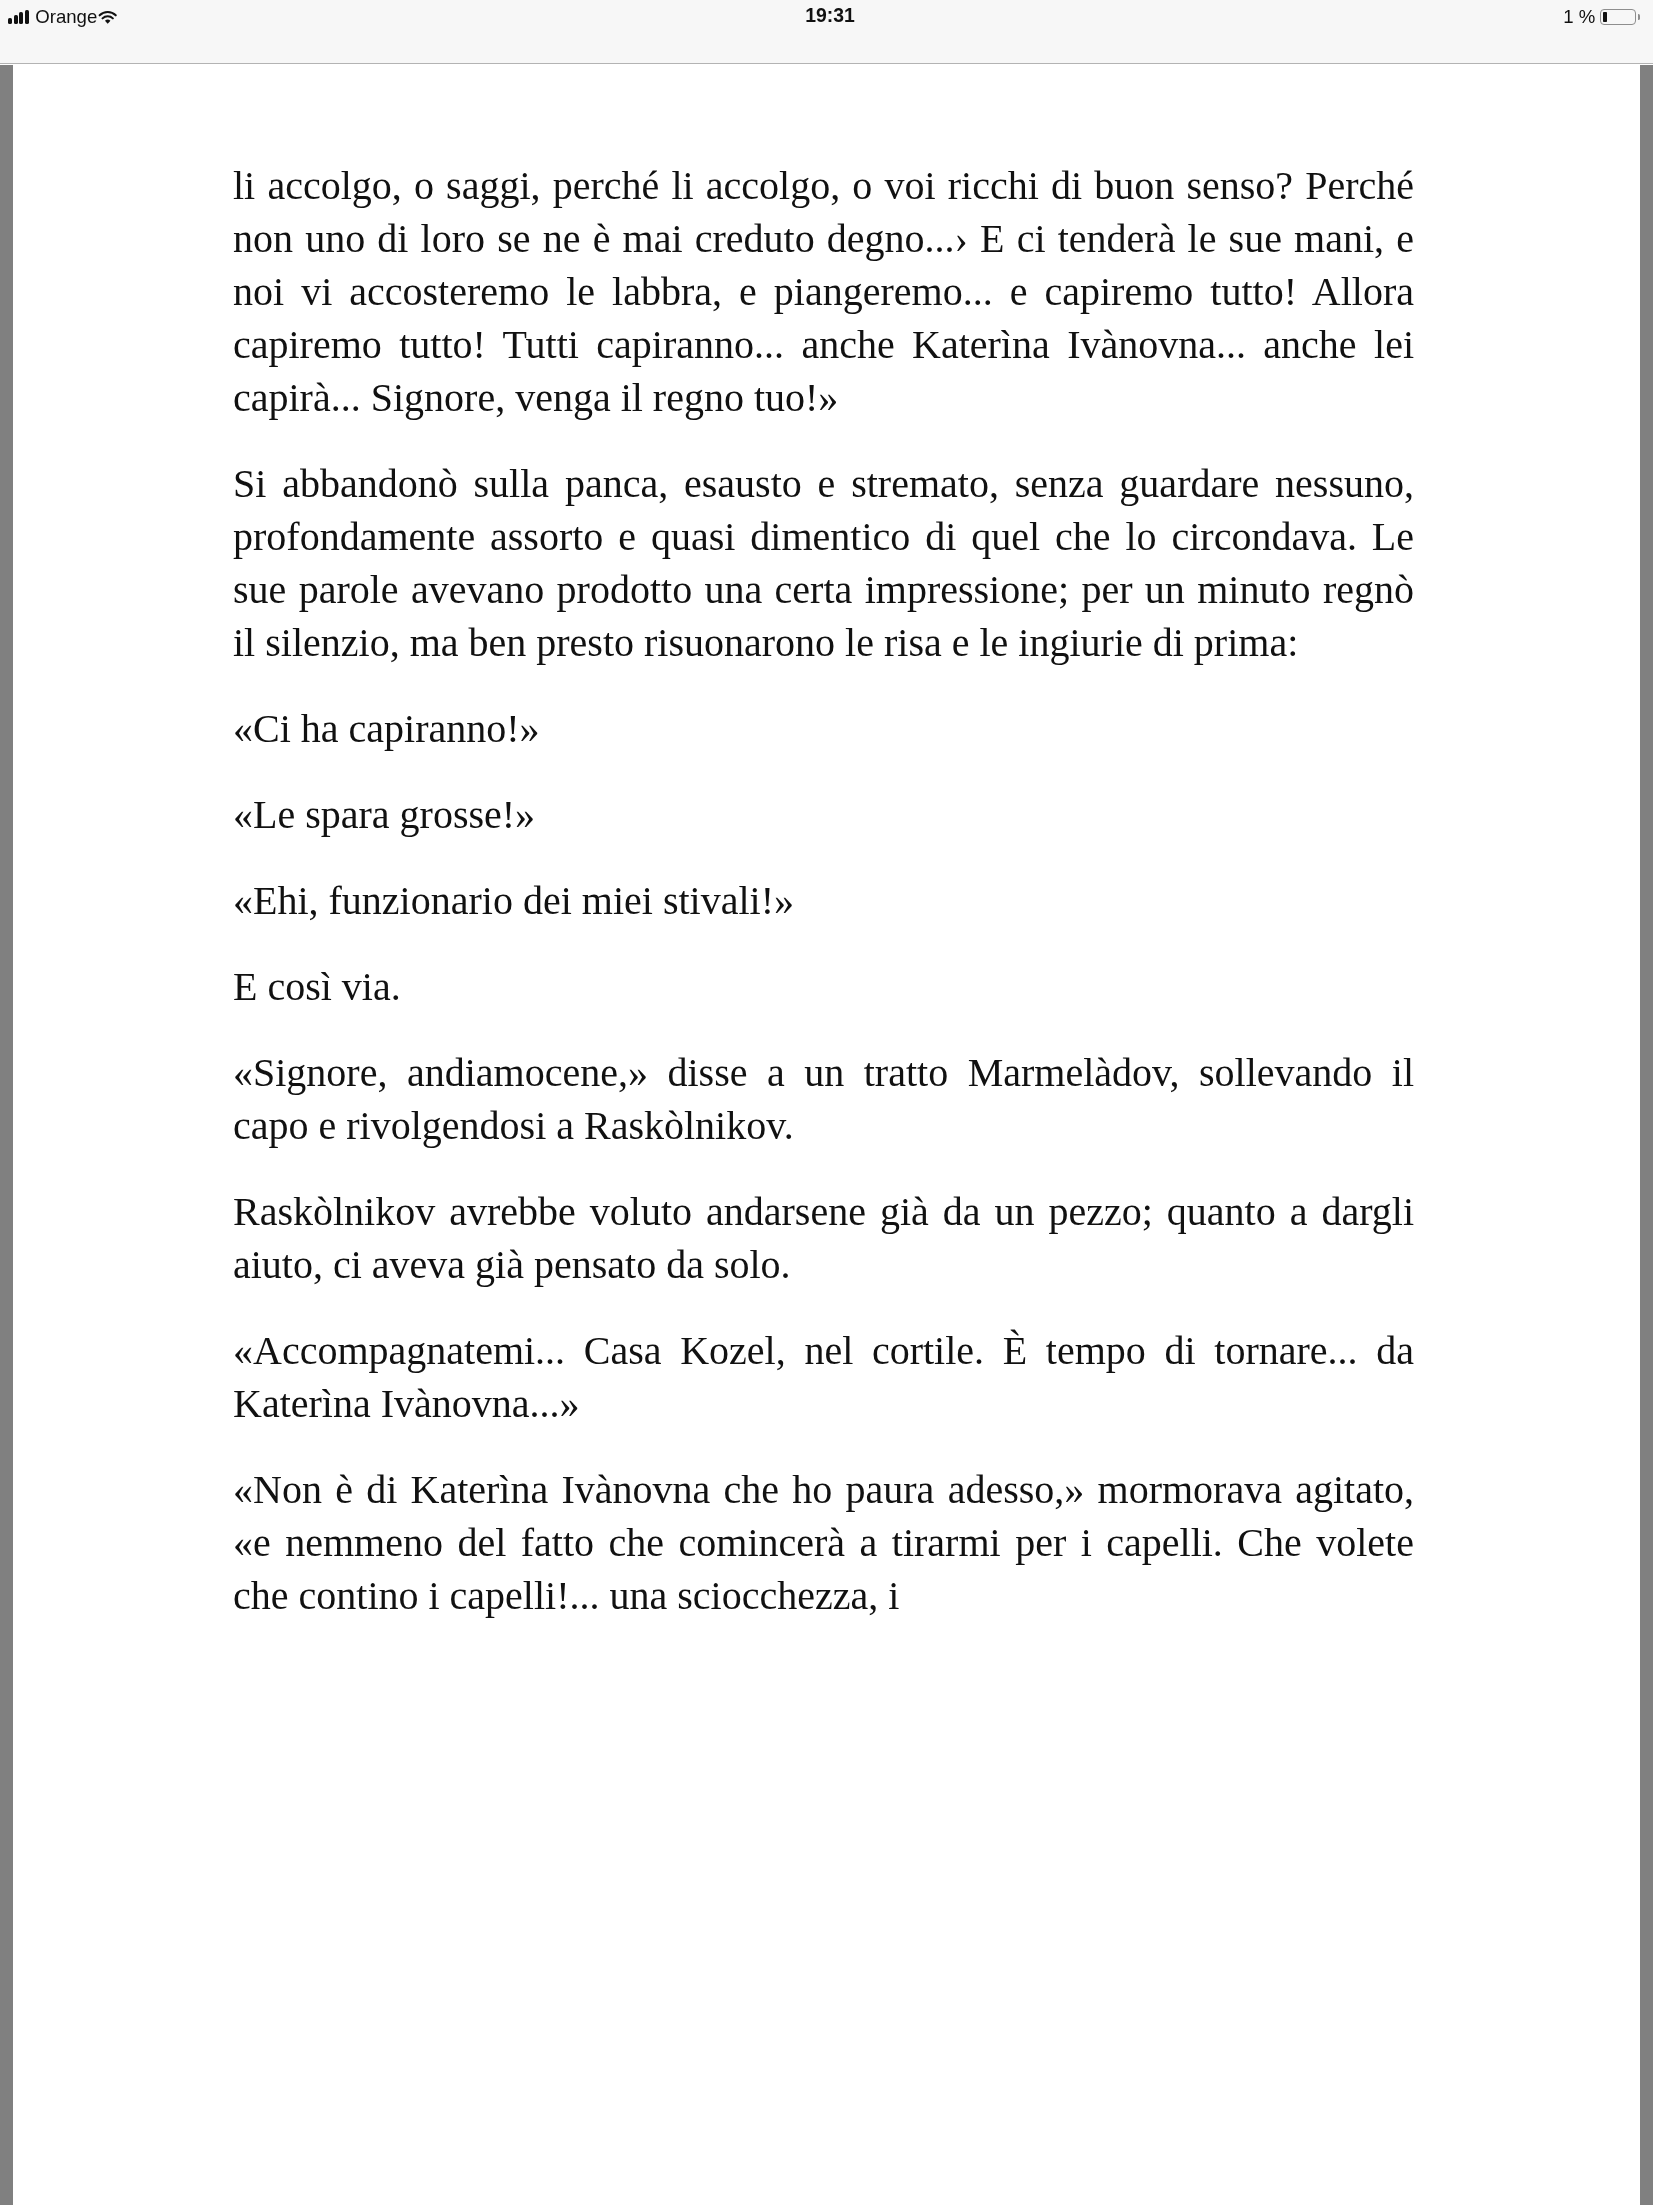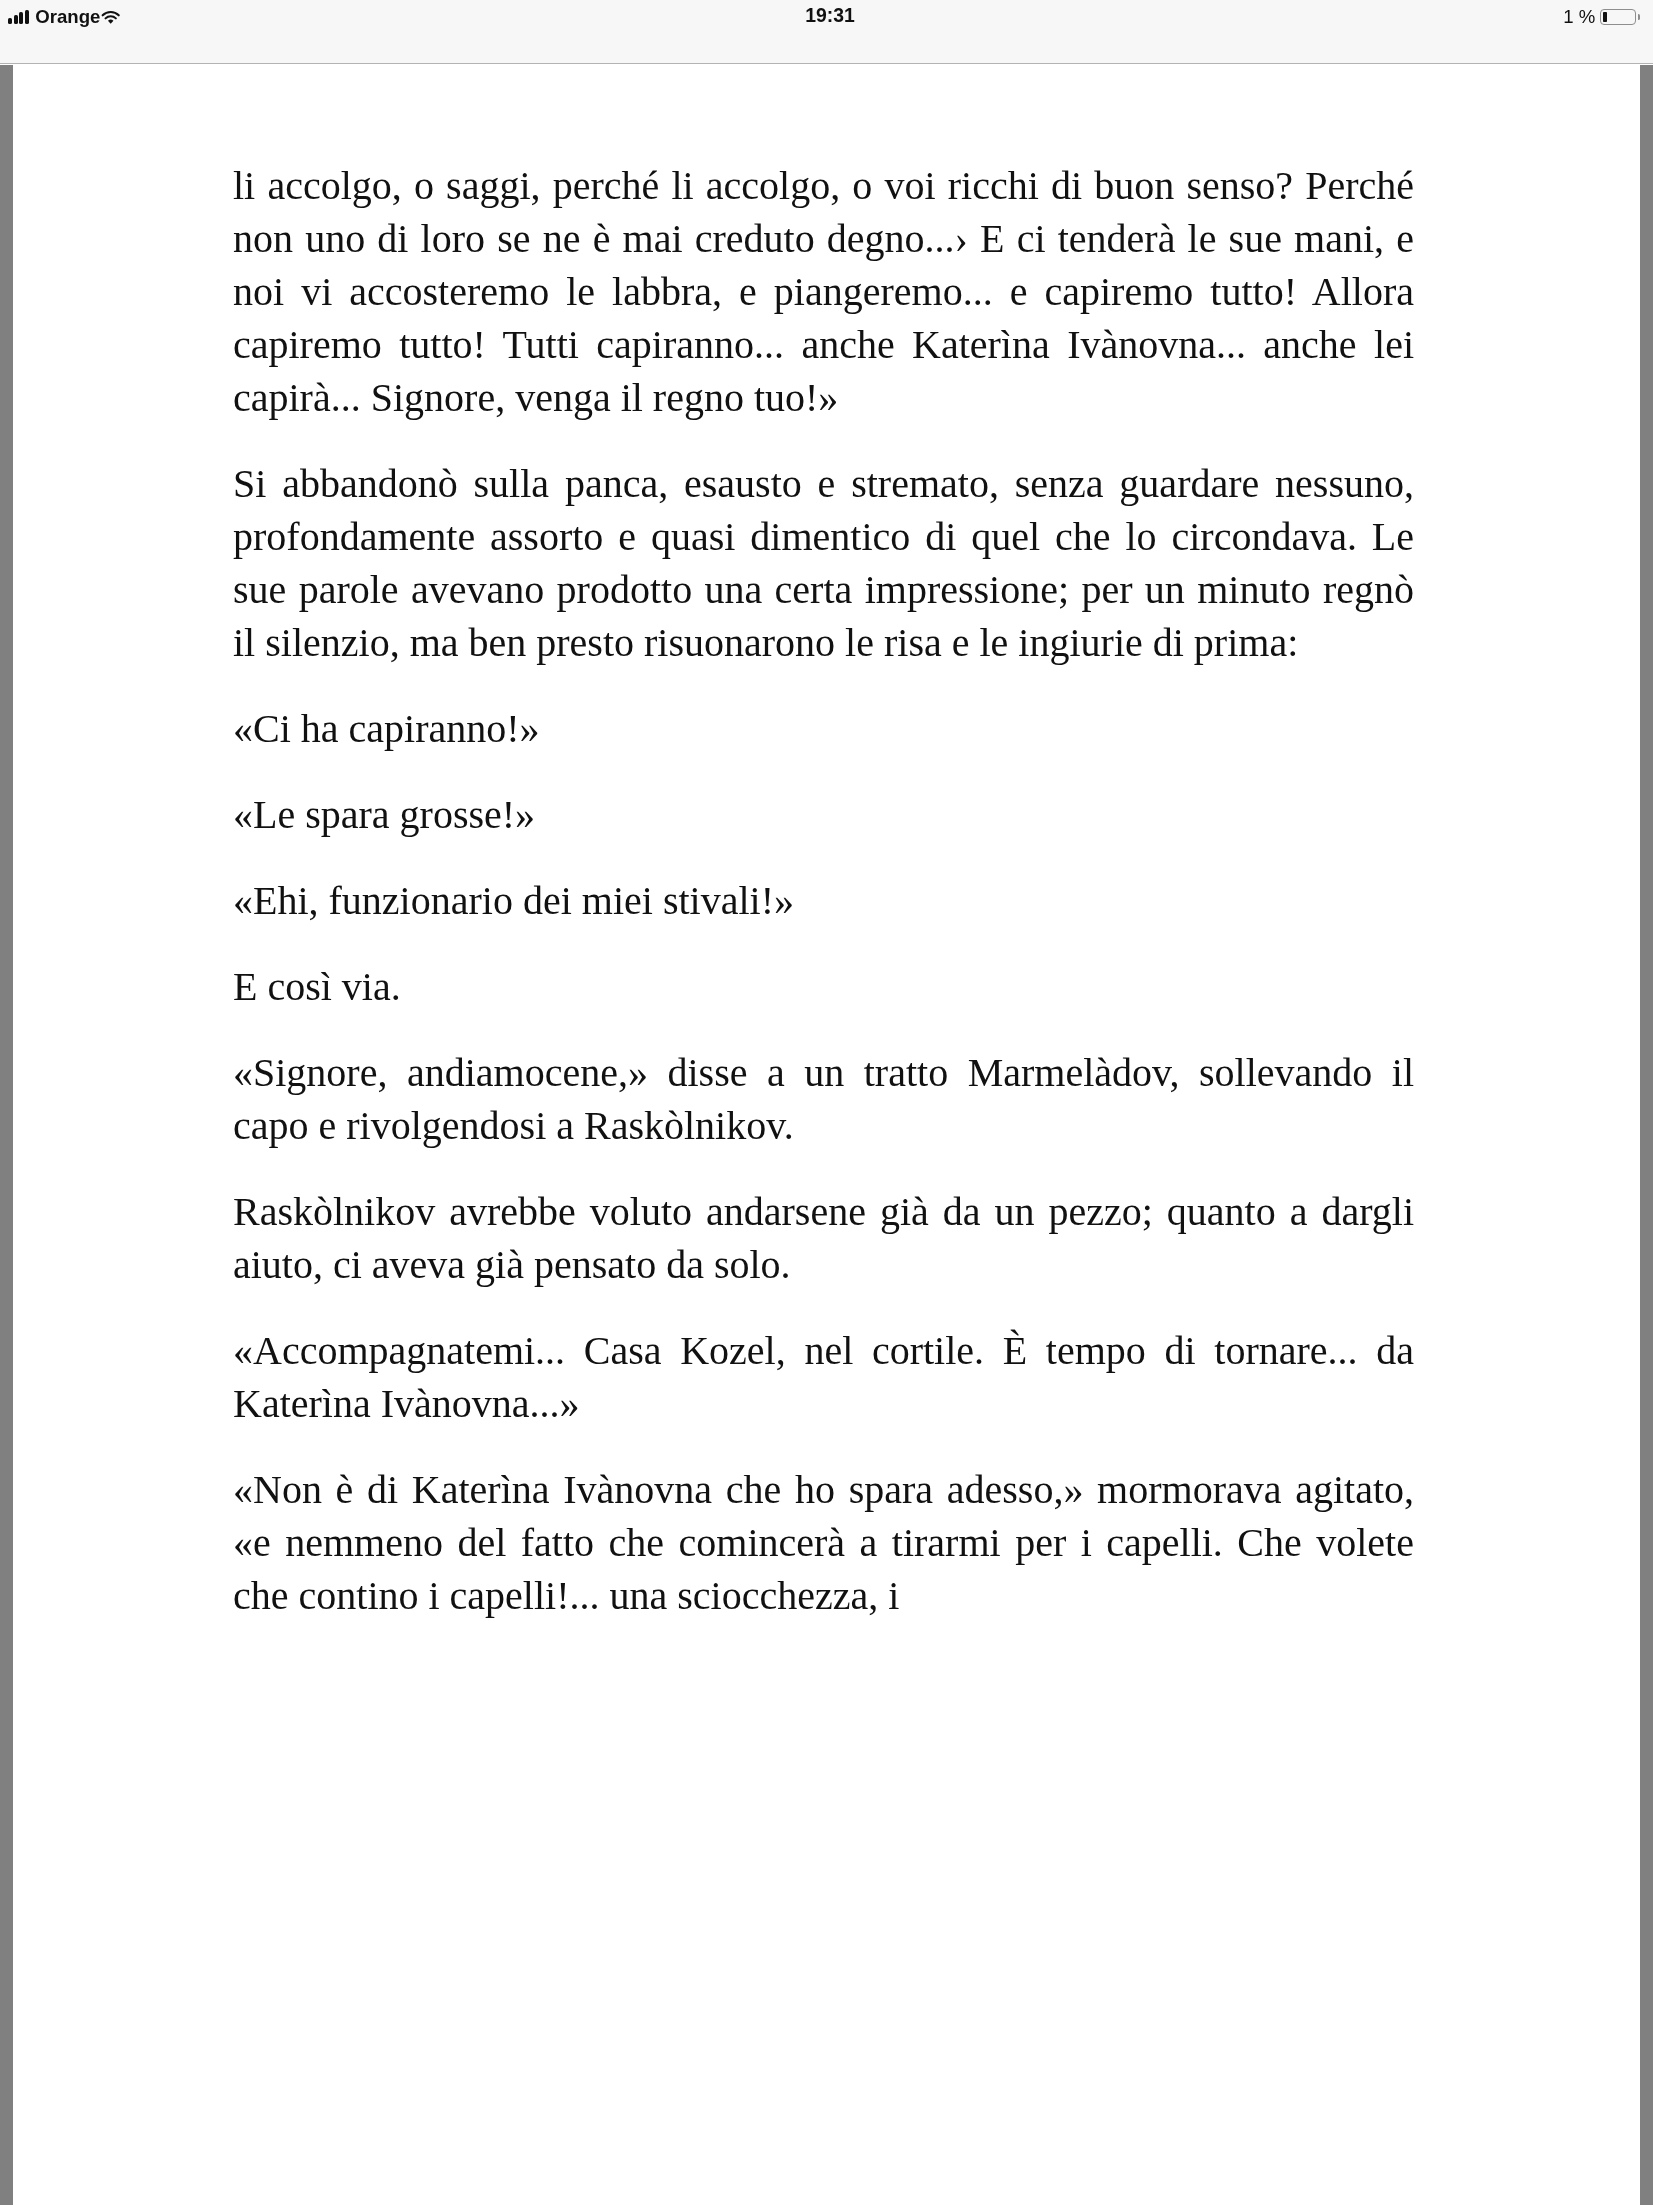--- a/index.html
+++ b/index.html
@@ -38,21 +38,21 @@
     .signal span {
       display: block;
       width: 4px;
       background: #111;
       border-radius: 1.6px;
     }
     .signal span:nth-child(1) { height: 5.7px; }
     .signal span:nth-child(2) { height: 9px; }
     .signal span:nth-child(3) { height: 12px; }
     .signal span:nth-child(4) { height: 14.5px; }
-    .carrier { margin-right: 1px; font-weight: bold; }
+    .carrier { margin-right: 1px; }
     .wifi { width: 19.4px; height: 14.5px; display: block; }
     .sb-center {
       position: absolute;
       left: 0; right: 0; top: 3.2px;
       text-align: center;
       padding-left: 7px;
     }
     .clock {
       font-size: 19.4px;
       font-weight: bold;
@@ -165,16 +165,16 @@
   <div class="content">
     <p>li accolgo, o saggi, perché li accolgo, o voi ricchi di buon senso? Perché non uno di loro se ne è mai creduto degno...› E ci tenderà le sue mani, e noi vi accosteremo le labbra, e piangeremo... e capiremo tutto! Allora capiremo tutto! Tutti capiranno... anche Katerìna Ivànovna... anche lei capirà... Signore, venga il regno tuo!»</p>
     <p>Si abbandonò sulla panca, esausto e stremato, senza guardare nessuno, profondamente assorto e quasi dimentico di quel che lo circondava. Le sue parole avevano prodotto una certa impressione; per un minuto regnò il silenzio, ma ben presto risuonarono le risa e le ingiurie di prima:</p>
     <p>«Ci ha capiranno!»</p>
     <p>«Le spara grosse!»</p>
     <p>«Ehi, funzionario dei miei stivali!»</p>
     <p>E così via.</p>
     <p>«Signore, andiamocene,» disse a un tratto Marmelàdov, sollevando il capo e rivolgendosi a Raskòlnikov.</p>
     <p>Raskòlnikov avrebbe voluto andarsene già da un pezzo; quanto a dargli aiuto, ci aveva già pensato da solo.</p>
     <p>«Accompagnatemi... Casa Kozel, nel cortile. È tempo di tornare... da Katerìna Ivànovna...»</p>
-    <p>«Non è di Katerìna Ivànovna che ho spara adesso,» mormorava agitato, «e nemmeno del fatto che comincerà a tirarmi per i capelli. Che volete che contino i capelli!... una sciocchezza, i</p>
+    <p>«Non è di Katerìna Ivànovna che ho paura adesso,» mormorava agitato, «e nemmeno del fatto che comincerà a tirarmi per i capelli. Che volete che contino i capelli!... una sciocchezza, i</p>
   </div>
 </div>
 
 
 </body></html>

